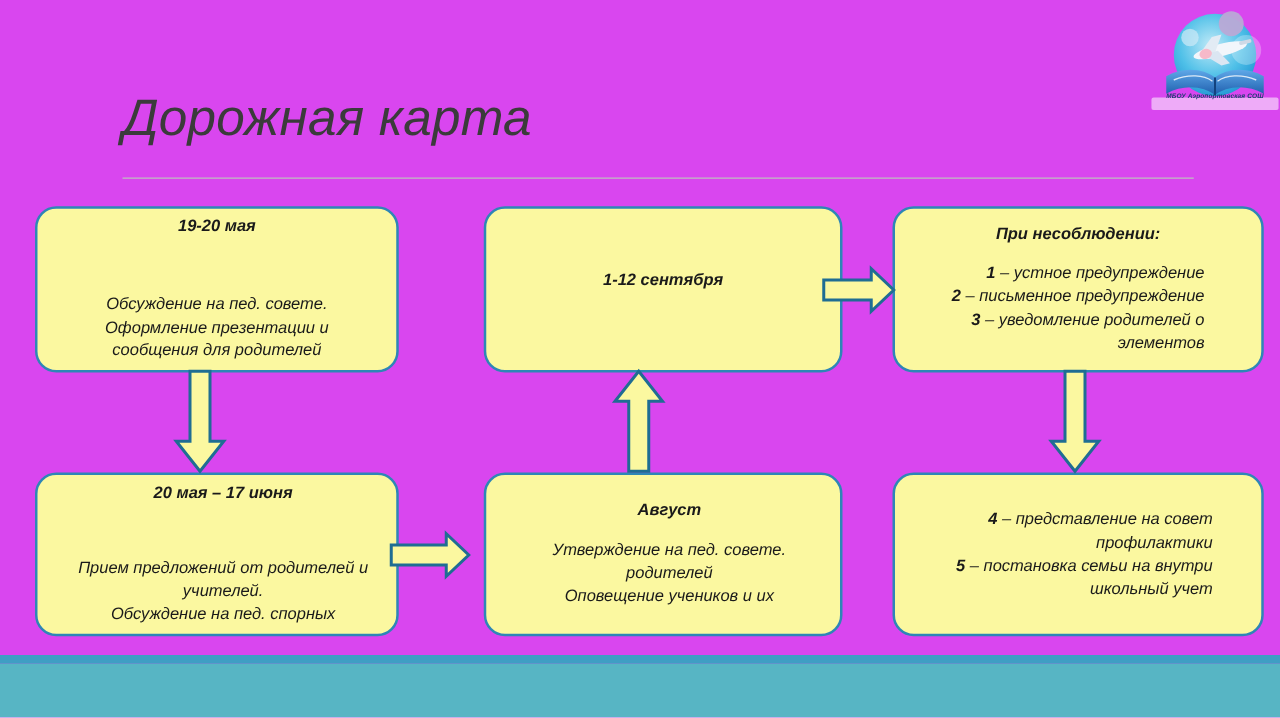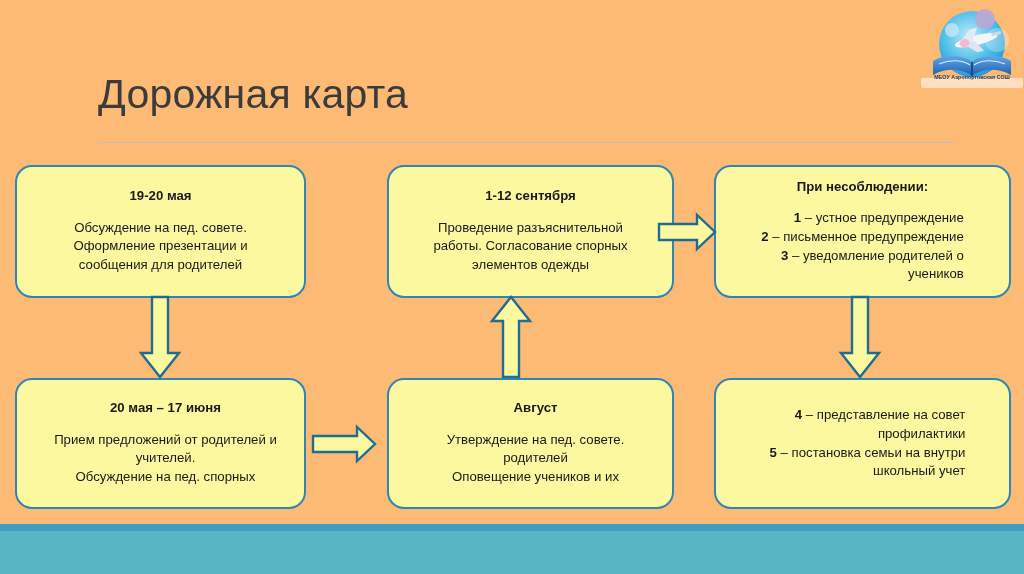--- a/index.html
+++ b/index.html
@@ -9,21 +9,22 @@
     height: 574px;
     background: #ffffff;
     font-family: "Liberation Sans", sans-serif;
     overflow: hidden;
   }
 
   #slide {
     position: relative;
     width: 1024px;
     height: 574px;
-    background: #fdba74;
+    background: #d946ef;
+    font-style: italic;
   }
 
   
   #logo {
     position: absolute;
     left: 921px;
     top: 4px;
     width: 102px;
     height: 88px;
   }
@@ -83,21 +84,21 @@
   }
   .box .bd {
     font-size: 13.2px;
     font-weight: normal;
     line-height: 1.42;
   }
   .box .bd b { font-weight: bold; }
 
   .box.r1 { top: 165px; height: 133px; }
   .box.r2 { top: 378px; height: 131px; padding-left: 22px; }
-  .box.c1 { left: 15px;  width: 291px; }
+  .box.c1 { left: 28px;  width: 291px; justify-content: space-between; }
   .box.c2 { left: 374px; width: 287px; margin-left: 13px; }
   .box.c3 { left: 714px; width: 297px; text-align: right; }
 
   .box.nohd .bd { margin-top: 0; }
 
   
   .arrow { position: absolute; }
   .arrow svg { display: block; overflow: visible; }
 
   
@@ -159,34 +160,29 @@
     <div class="hd">19-20 мая</div>
     <div class="bd">
       <div>Обсуждение на пед. совете.</div>
       <div>Оформление презентации и</div>
       <div>сообщения для родителей</div>
     </div>
   </div>
 
   <div class="box r1 c2">
     <div class="hd">1-12 сентября</div>
-    <div class="bd">
-      <div>Проведение разъяснительной</div>
-      <div>работы. Согласование спорных</div>
-      <div>элементов одежды</div>
-    </div>
   </div>
 
   <div class="box r1 c3">
     <div class="hd">При несоблюдении:</div>
     <div class="bd">
       <div><b>1</b> – устное предупреждение</div>
       <div><b>2</b> – письменное предупреждение</div>
       <div><b>3</b> – уведомление родителей о</div>
-      <div>учеников</div>
+      <div>элементов</div>
     </div>
   </div>
 
   <div class="box r2 c1">
     <div class="hd">20 мая – 17 июня</div>
     <div class="bd">
       <div>Прием предложений от родителей и</div>
       <div>учителей.</div>
       <div>Обсуждение на пед. спорных</div>
     </div>

